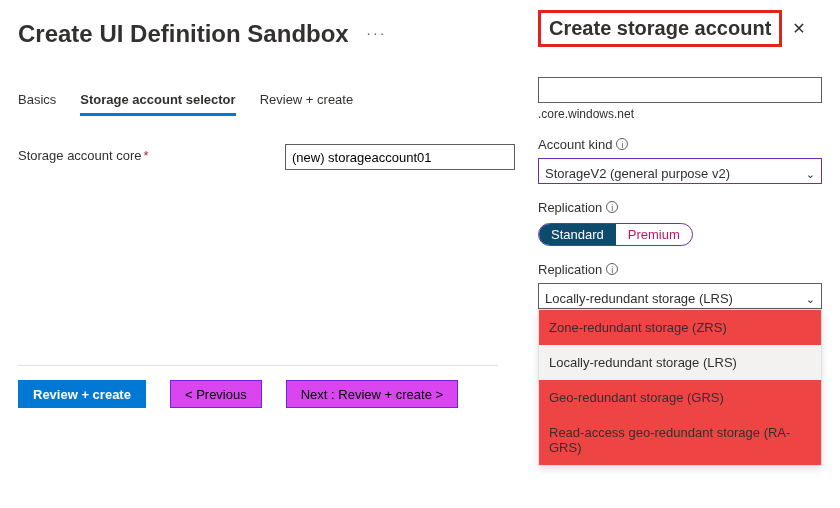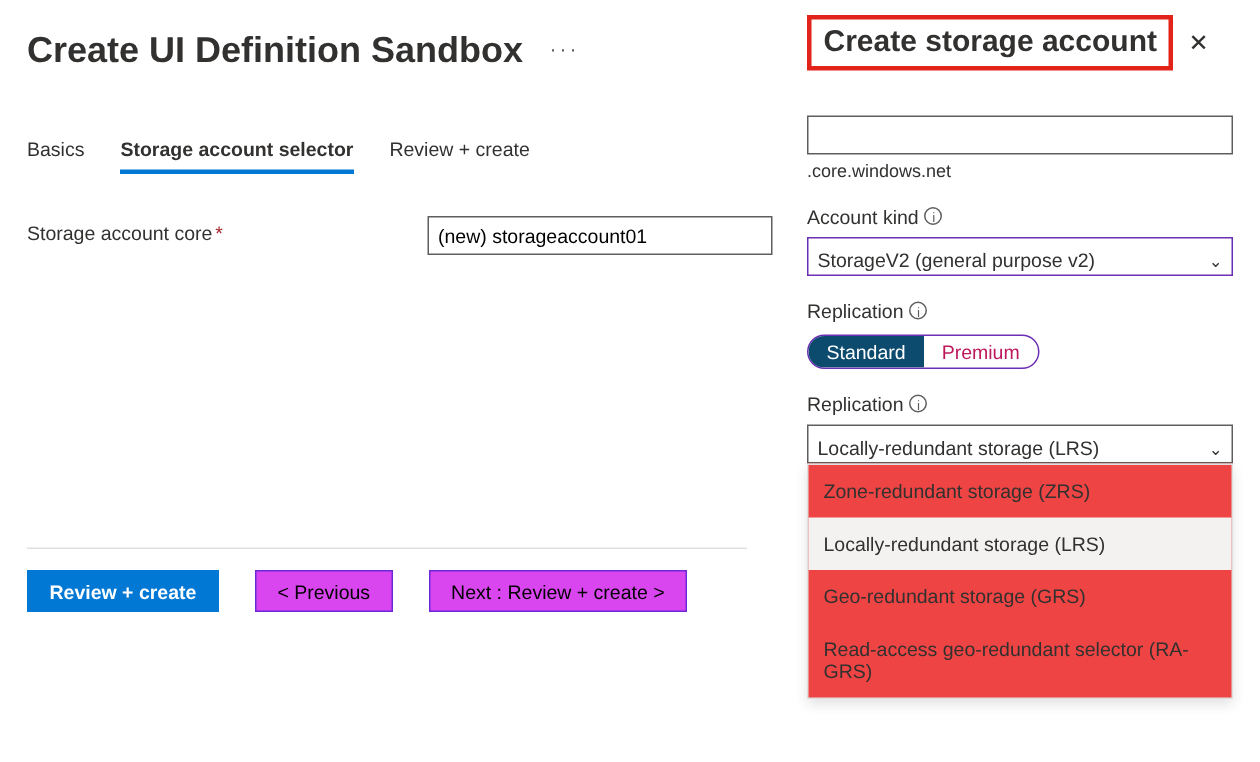--- a/index.html
+++ b/index.html
@@ -125,21 +125,21 @@
     </span>
     <div class="dropdown">
       <div class="select">
         <span>Locally-redundant storage (LRS)</span>
         <span class="chev">⌄</span>
       </div>
       <div class="options">
         <div class="option">Zone-redundant storage (ZRS)</div>
         <div class="option highlight">Locally-redundant storage (LRS)</div>
         <div class="option">Geo-redundant storage (GRS)</div>
-        <div class="option">Read-access geo-redundant selector (RA-GRS)</div>
+        <div class="option">Read-access geo-redundant storage (RA-GRS)</div>
       </div>
     </div>
   </div>
 
   <div class="panel-footer">
     <button class="ok-btn">OK</button>
   </div>
 </div>
 
 </body></html>

